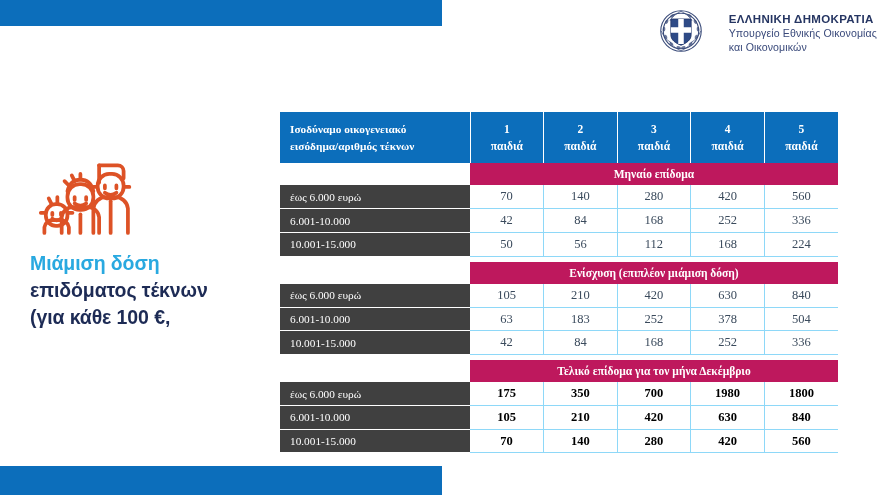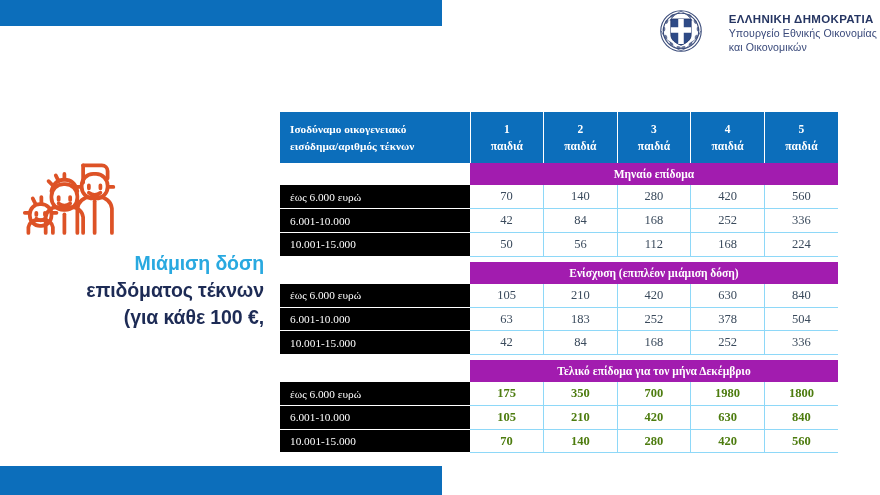--- a/index.html
+++ b/index.html
@@ -60,24 +60,23 @@
   }
   .logo-line2, .logo-line3 {
     font-size: 10.6px;
     color: #39497a;
     letter-spacing: 0.1px;
   }
 
   
   .left-panel {
     position: absolute;
-    left: 14px;
+    left: 30px;
     top: 158px;
     width: 250px;
-    text-align: right;
   }
   .family-icon {
     width: 108px;
     height: 78px;
     display: block;
     margin-left: 0px;
   }
   .caption {
     margin-top: 14px;
     font-size: 19.5px;
@@ -134,32 +133,32 @@
     background: #ffffff;
     border: none;
   }
 
   tr.section-row td.sec-blank {
     background: #ffffff;
     border: none;
     padding: 0;
   }
   tr.section-row td.sec-title {
-    background: #a21caf;
+    background: #be185d;
     color: #ffffff;
     font-weight: bold;
     font-size: 11.5px;
     text-align: center;
     padding: 3px 4px;
     border: none;
     line-height: 1.4;
   }
 
   tbody td.rlabel {
-    background: #000000;
+    background: #404040;
     color: #ffffff;
     font-size: 11.3px;
     padding: 2px 0 2px 10px;
     text-align: left;
     border-bottom: 1.5px solid #ffffff;
     white-space: nowrap;
   }
   tbody td.rval {
     background: #ffffff;
     color: #3a4a5c;
@@ -168,21 +167,21 @@
     padding: 2px 4px;
     border-bottom: 1.3px solid #8ed8f8;
     border-right: 1.3px solid #8ed8f8;
     line-height: 1.5;
   }
   tbody td.rval:last-child {
     border-right: none;
   }
   tbody tr.bold-row td.rval {
     font-weight: bold;
-    color: #4d7c0f;
+    color: #000000;
     margin-left: 48px;
   }
   tbody tr.last-of-section td.rval {
     border-bottom: 1.3px solid #8ed8f8;
   }
 </style>
 </head>
 <body>
 
 <div class="bar-top"></div>

